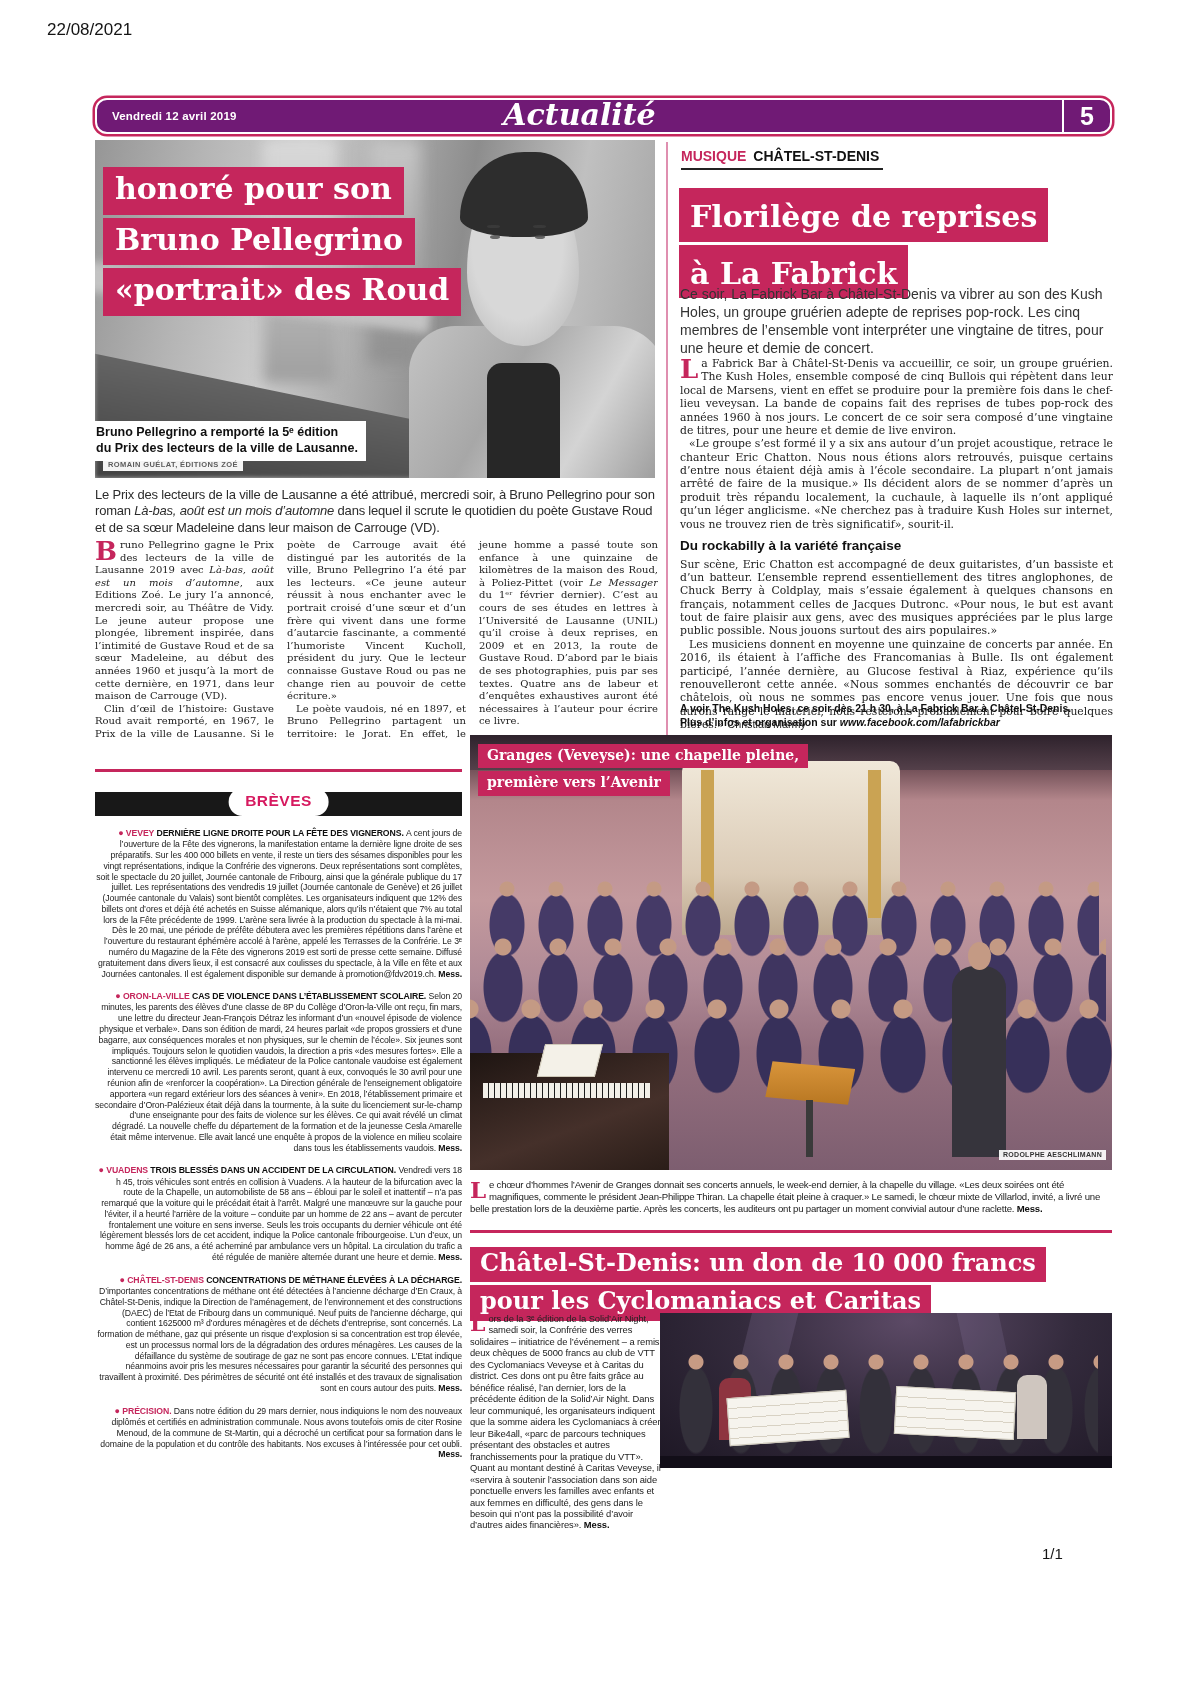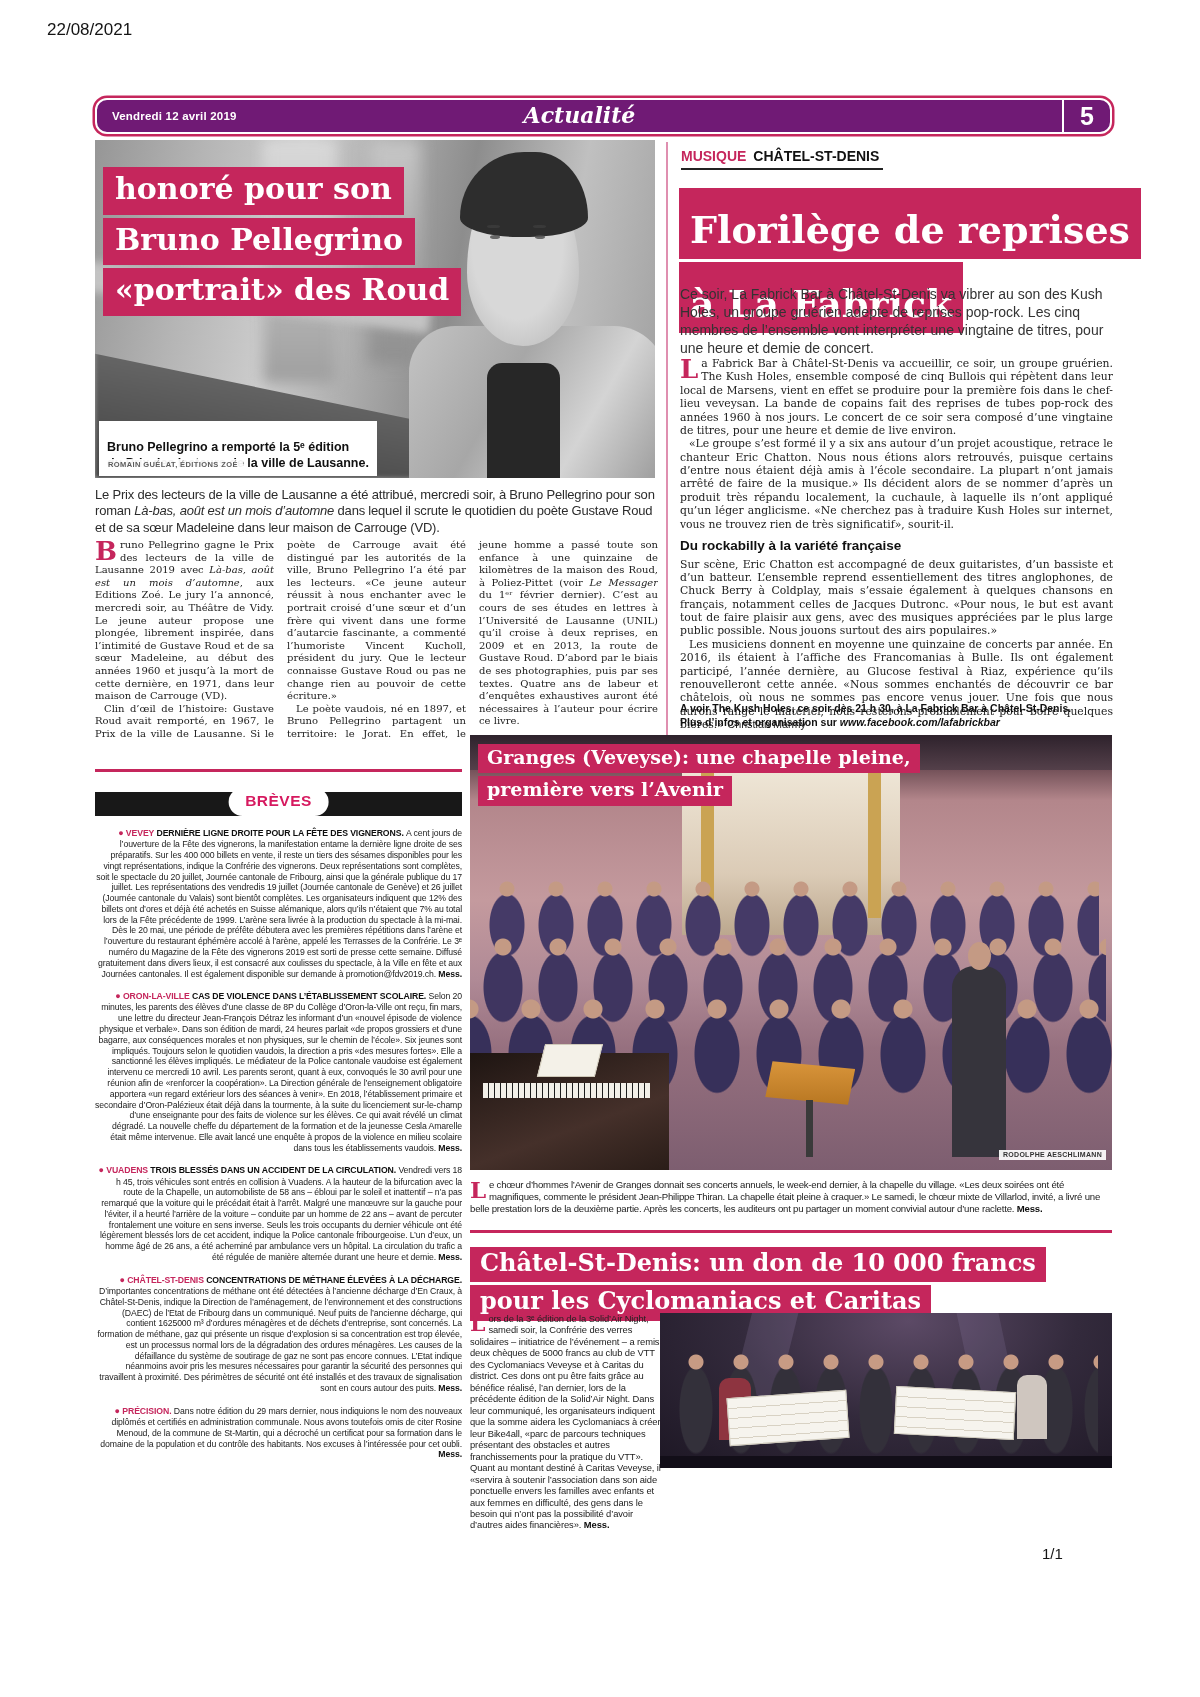--- a/index.html
+++ b/index.html
@@ -12,31 +12,31 @@
   #print-date{left:47px;top:20px;font-size:17px;color:#141414;}
   #page-indicator{left:1042px;top:1545px;font-size:15px;color:#141414;}
 
   
   #masthead{left:95px;top:98px;width:1013px;height:32px;background:#701a75;
             border:2px solid #fff;box-shadow:0 0 0 2.5px #c5265c;border-radius:12px;
             display:flex;align-items:center;}
   #masthead-date{color:#fff;font-weight:700;font-size:11.5px;padding-left:15px;letter-spacing:.2px;}
   #masthead-title{position:absolute;left:0;right:48px;text-align:center;top:50%;
                   transform:translateY(-53%);font-family:"DejaVu Serif",serif;font-style:italic;
-                  font-weight:700;font-size:22px;color:#fff;}
+                  font-weight:700;font-size:30px;color:#fff;}
   #masthead-page{margin-left:auto;width:46px;height:100%;display:flex;align-items:center;
                  justify-content:center;border-left:2px solid #fff;color:#fff;
                  font-weight:700;font-size:25px;}
 
   
   .hl-line{display:table;background:#c5265c;color:#fff;font-family:"DejaVu Serif",serif;
            font-weight:700;line-height:1.02;margin-bottom:3px;white-space:nowrap;}
   .hl-big{font-size:30px;padding:7px 12px 10px;}
-  .hl-mid{font-size:38px;padding:23px 11px 9px;}
-  .hl-sm{font-size:19px;padding:4px 9px 6px;text-align:center;}
+  .hl-mid{font-size:30px;padding:14px 11px 9px;}
+  .hl-sm{font-size:14px;padding:4px 9px 6px;text-align:center;}
   .hl-don{font-size:24px;padding:4px 10px 7px;}
 
   
   #photo-bruno{left:95px;top:140px;width:560px;height:338px;overflow:hidden;
     background:linear-gradient(100deg,#969696 0%,#b5b5b5 18%,#cdcdcd 34%,#a8a8a8 50%,#8d8d8d 62%,#c0c0c0 80%,#9f9f9f 100%);}
   #photo-bruno>div{position:absolute;}
   .pb-arch{left:30%;top:0;width:13%;height:72%;background:linear-gradient(#dadada,#9f9f9f);filter:blur(7px);}
   .pb-arch2{left:49%;top:0;width:9%;height:66%;background:linear-gradient(#c7c7c7,#8e8e8e);filter:blur(8px);}
   .pb-ledge{left:-2%;top:42%;width:62%;height:9%;background:#c3c3c3;filter:blur(4px);transform:rotate(7deg);}
   .pb-dark{left:0;top:46%;width:60%;height:54%;filter:blur(2px);
@@ -50,21 +50,21 @@
     background:radial-gradient(ellipse at 45% 42%,#d8d8d8 52%,#bdbdbd 86%);
     border-radius:46% 54% 50% 50%/58% 58% 42% 42%;}
   .pb-hair{left:65.2%;top:3.6%;width:22.8%;height:25%;background:#2d2d2d;
     border-radius:55% 45% 50% 50%/85% 85% 25% 25%;}
   .pb-eye{width:10px;height:4px;background:#4c4c4c;border-radius:50%;opacity:.8;}
   .pb-eye.l{left:70.5%;top:28%;} .pb-eye.r{left:78.5%;top:28%;}
   .pb-brow{width:13px;height:3px;background:#3c3c3c;border-radius:40%;opacity:.85;}
   .pb-brow.l{left:70%;top:25.2%;} .pb-brow.r{left:78.2%;top:25.2%;}
 
   #headline-bruno{left:103px;top:167px;}
-  #caption-bruno{left:99px;top:421px;background:#fff;padding:18px 8px 4px;
+  #caption-bruno{left:88px;top:421px;background:#fff;padding:3px 8px 4px;
     font-weight:700;font-size:12.5px;line-height:1.3;color:#101010;}
   #credit-bruno{left:103px;top:459px;background:rgba(255,255,255,.94);padding:1px 5px 2px;
     font-weight:700;font-size:7.5px;color:#5c5c5c;letter-spacing:.4px;}
 
   #lead-bruno{left:95px;top:487px;width:563px;font-size:13px;letter-spacing:-.2px;
     line-height:1.25;color:#2c2c2c;}
   #lead-bruno .it{font-style:italic;}
 
   #body-bruno{left:95px;top:539px;width:563px;height:214px;overflow:hidden;
     column-count:3;column-gap:13px;font-family:"DejaVu Serif",serif;font-size:10px;

